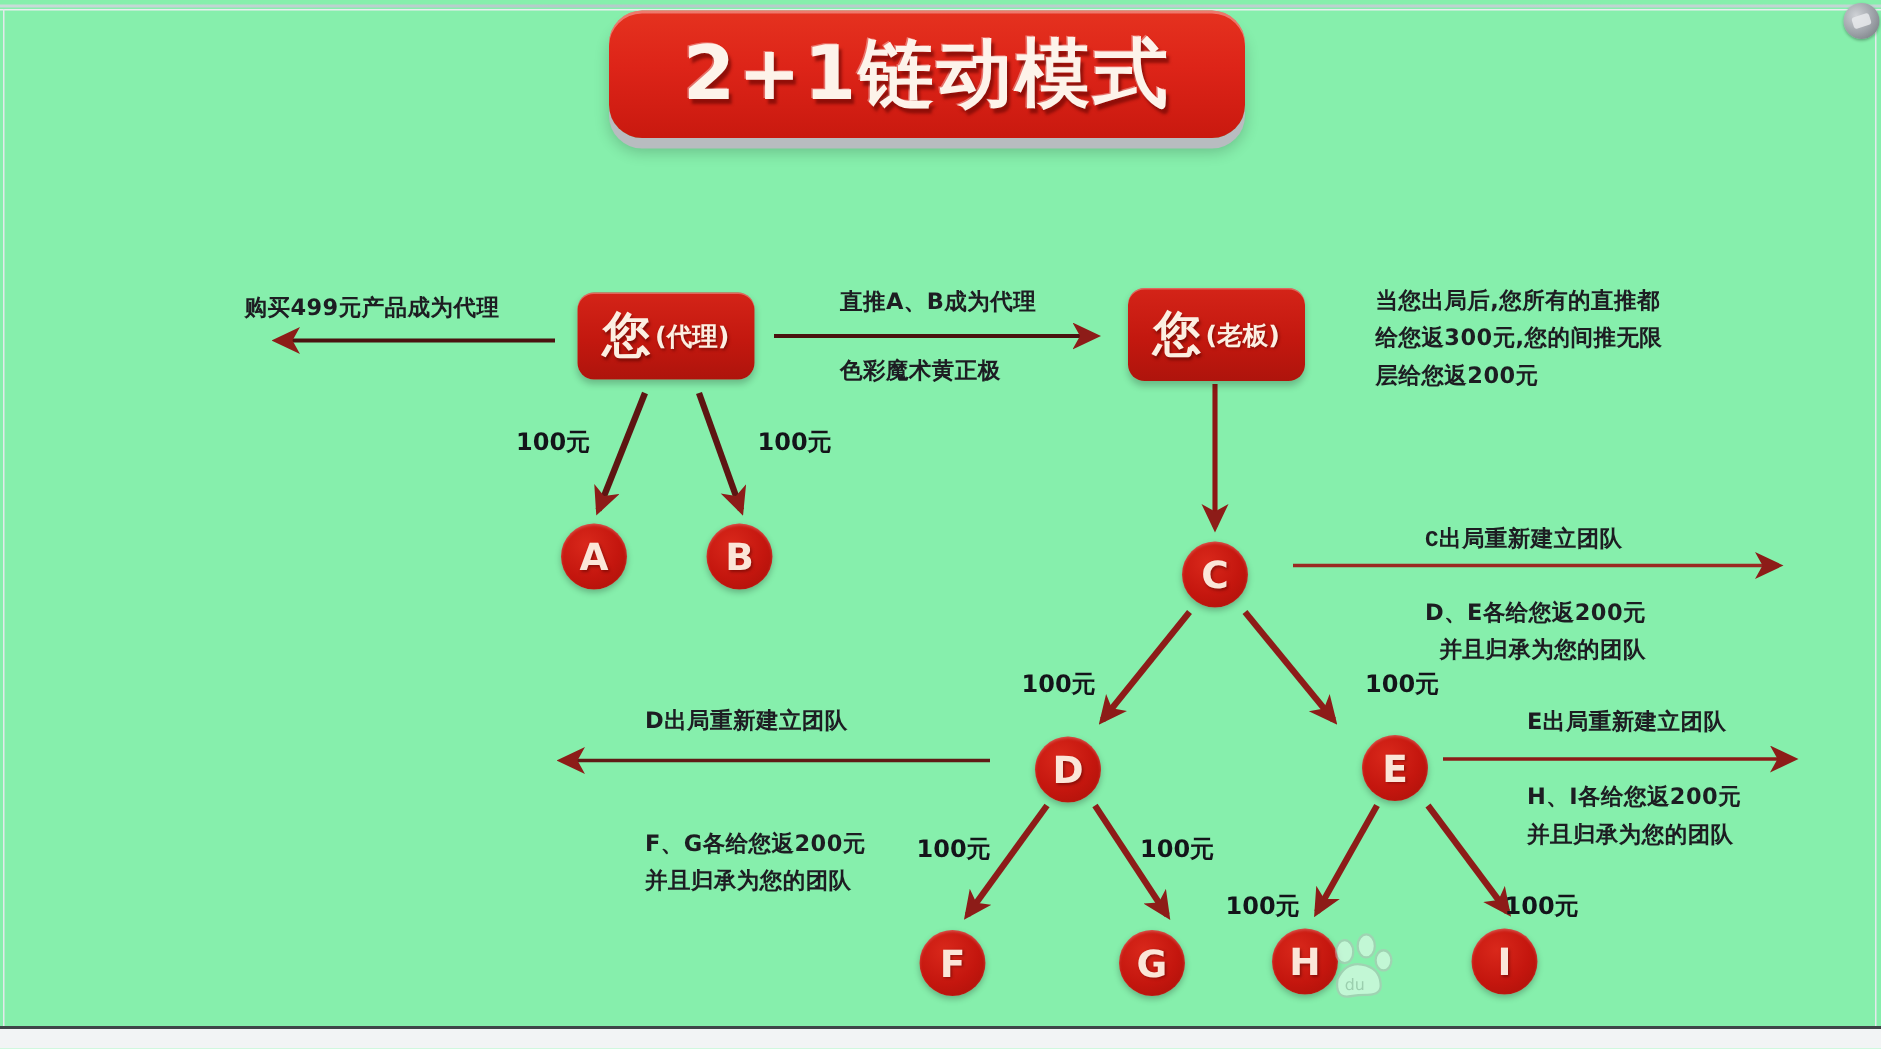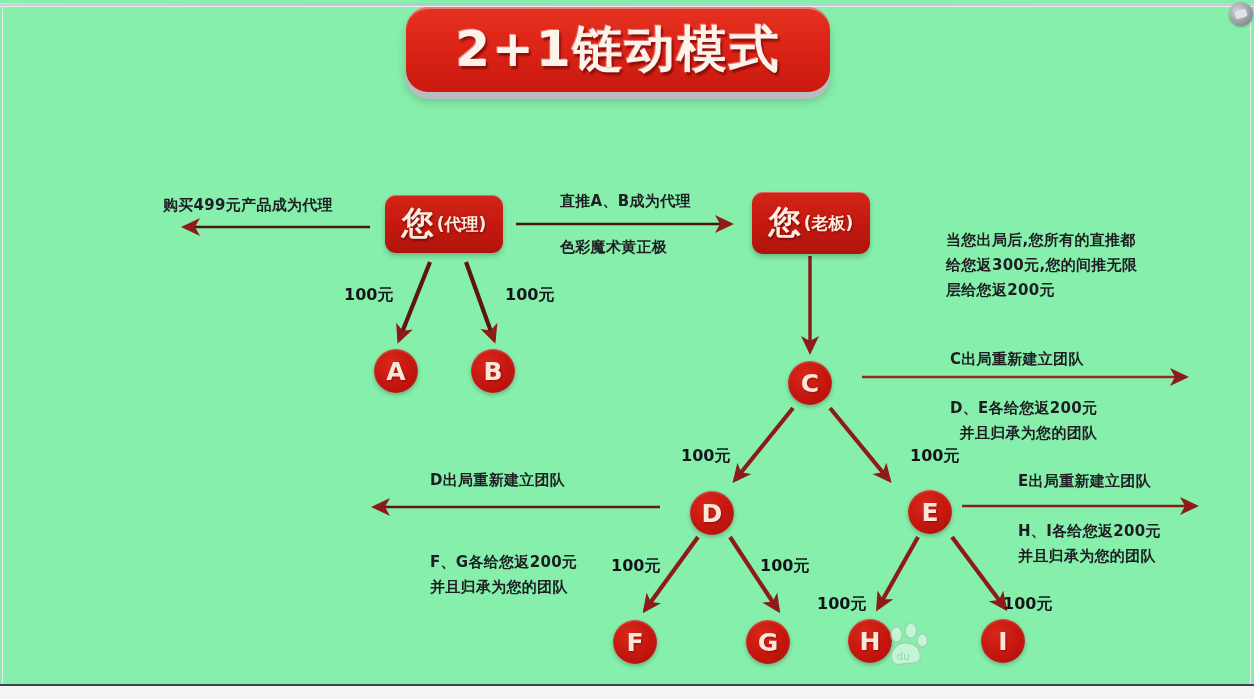--- a/index.html
+++ b/index.html
@@ -163,22 +163,22 @@
     font-weight: bold;
     line-height: 25px;
     white-space: pre-line;
     letter-spacing: .3px;
   }
 
   
   #lbl-platform-arrow { left: 163px; top: 196px; }
   #lbl-agent-top      { left: 560px; top: 192px; }
   #lbl-agent-bottom   { left: 560px; top: 238px; }
-  #lbl-boss-note      { left: 946px; top: 188px; margin-top: 40px; }
-  #lbl-c-top          { left: 950px; top: 350px; }
+  #lbl-boss-note      { left: 917px; top: 188px; }
+  #lbl-c-top          { left: 950px; top: 350px; font-family: Liberation Mono, monospace; }
   #lbl-c-bottom       { left: 950px; top: 396px; text-align: right; }
   #lbl-d-top          { left: 430px; top: 471px; }
   #lbl-d-bottom       { left: 430px; top: 550px; }
   #lbl-e-top          { left: 1018px; top: 472px; }
   #lbl-e-bottom       { left: 1018px; top: 519px; }
 
   #money-a { left: 344px; top: 285px; }
   #money-b { left: 505px; top: 285px; }
   #money-d { left: 681px; top: 446px; }
   #money-e { left: 910px; top: 446px; }

